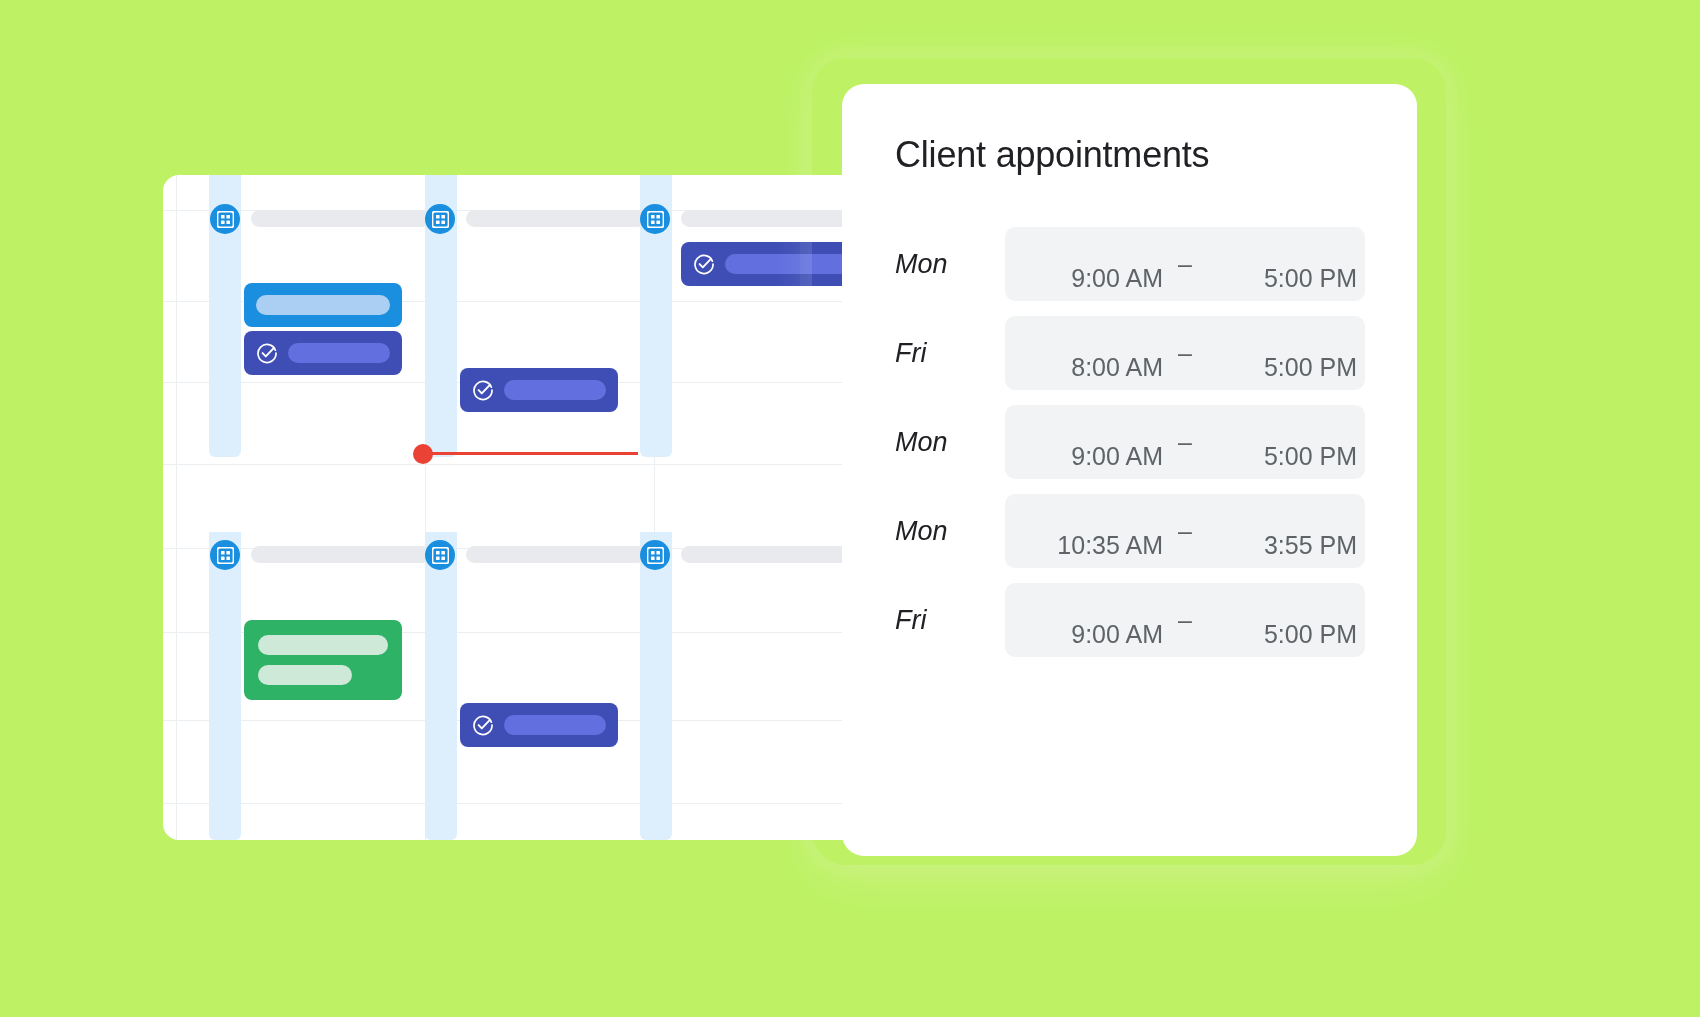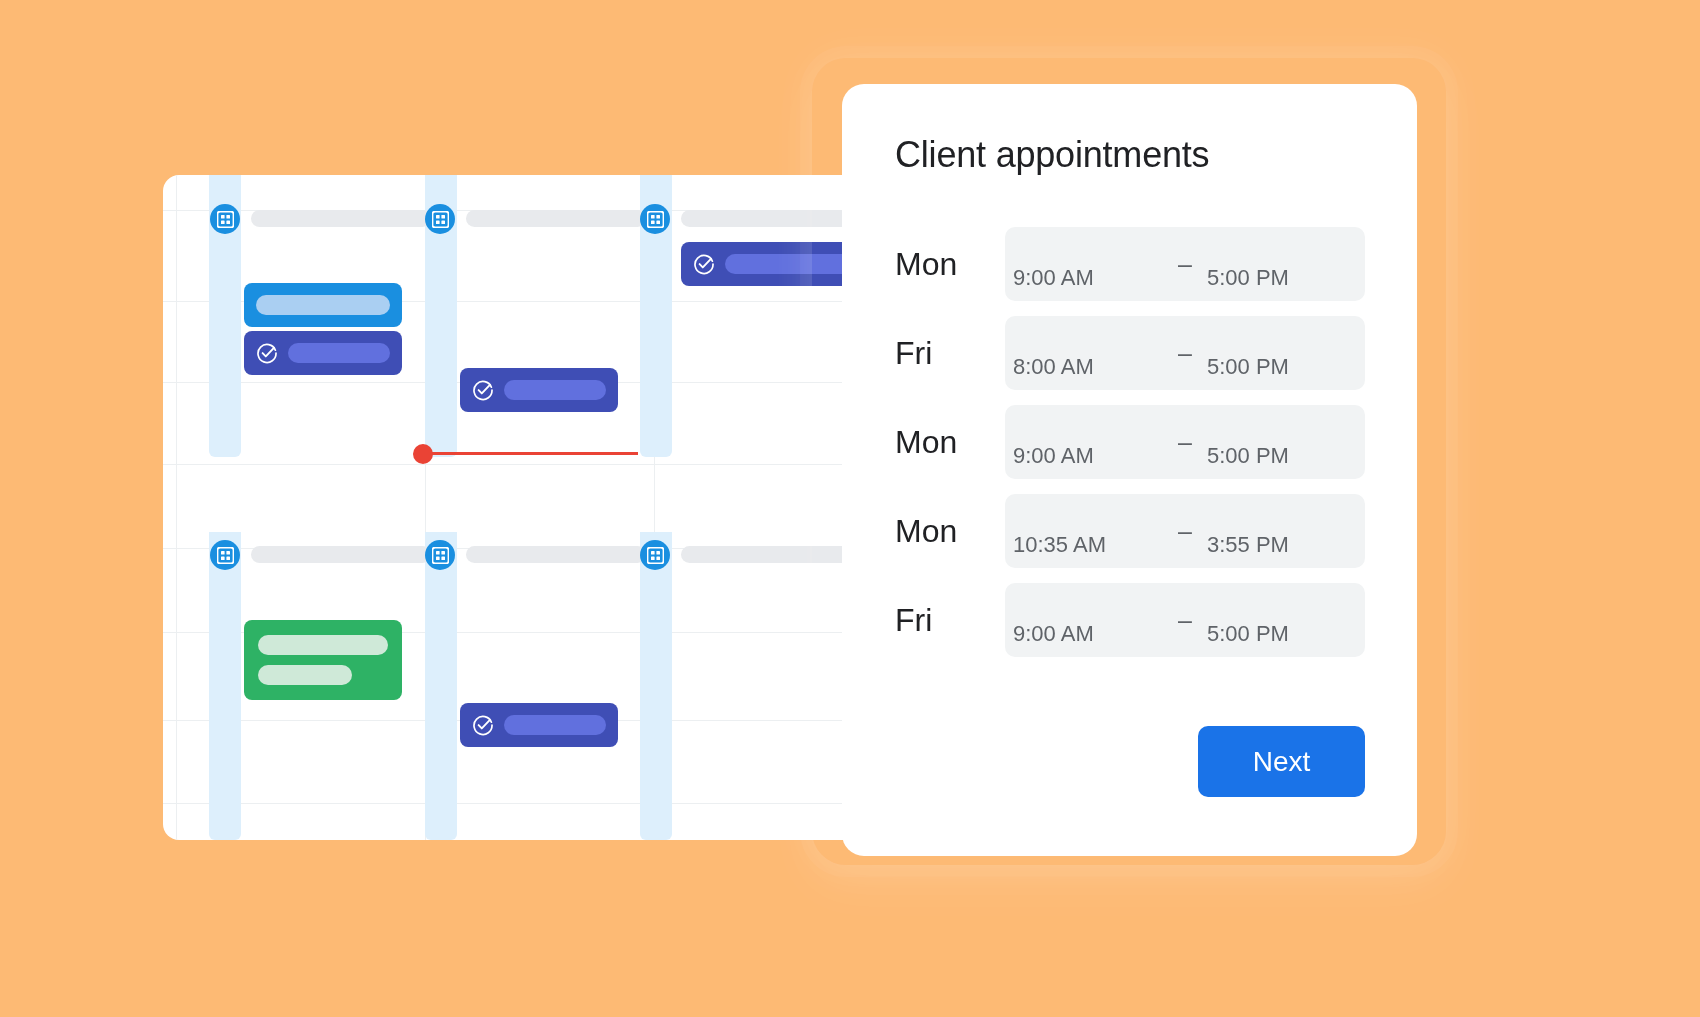--- a/index.html
+++ b/index.html
@@ -12,21 +12,21 @@
     width: 1700px;
     height: 1017px;
     overflow: hidden;
     font-family: "Liberation Sans", sans-serif;
     position: relative;
   }
 
   #stage {
     position: absolute;
     inset: 0;
-    background: #fdba74;
+    background: #bef264;
   }
 
   
   .calendar-card {
     position: absolute;
     left: 163px;
     top: 175px;
     width: 760px;
     height: 665px;
     background: #ffffff;
@@ -185,39 +185,40 @@
   }
   .row {
     display: flex;
     align-items: center;
     margin-bottom: 15px;
     height: 74px;
   }
   .row-day {
     width: 110px;
     flex: 0 0 110px;
-    font-size: 32px;
+    font-size: 27px;
     color: #202124;
     font-weight: 400;
+    font-style: italic;
   }
   .row-range {
     flex: 1 1 auto;
     height: 74px;
     background: #f1f3f4;
     border-radius: 10px;
     display: flex;
     align-items: center;
     justify-content: center;
     gap: 0px;
   }
   .time-val {
-    font-size: 22px;
+    font-size: 25px;
     color: #5f6368;
     width: 150px;
-    text-align: left;
+    text-align: right;
     margin-top: 28px;
   }
   .time-dash {
     font-size: 25px;
     color: #5f6368;
     width: 44px;
     text-align: center;
   }
 
   .next-btn {
@@ -437,17 +438,16 @@
         <div class="row-day">Fri</div>
         <div class="row-range">
           <span class="time-val">9:00 AM</span>
           <span class="time-dash">–</span>
           <span class="time-val">5:00 PM</span>
         </div>
       </div>
 
     </div>
 
-    <button class="next-btn">Next</button>
 
   </div>
 
 </div>
 
 </body></html>

